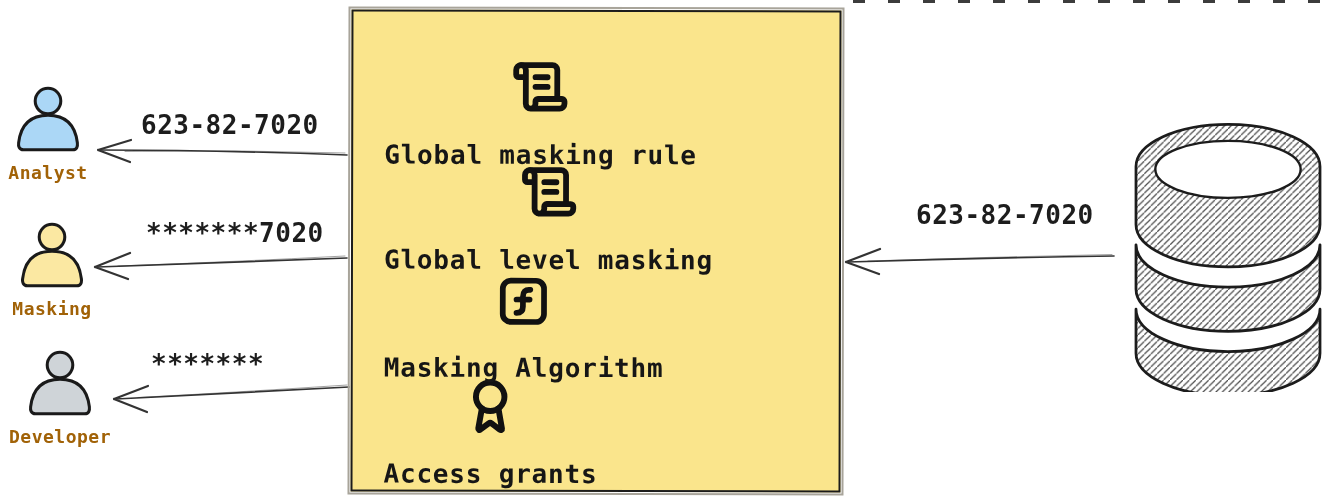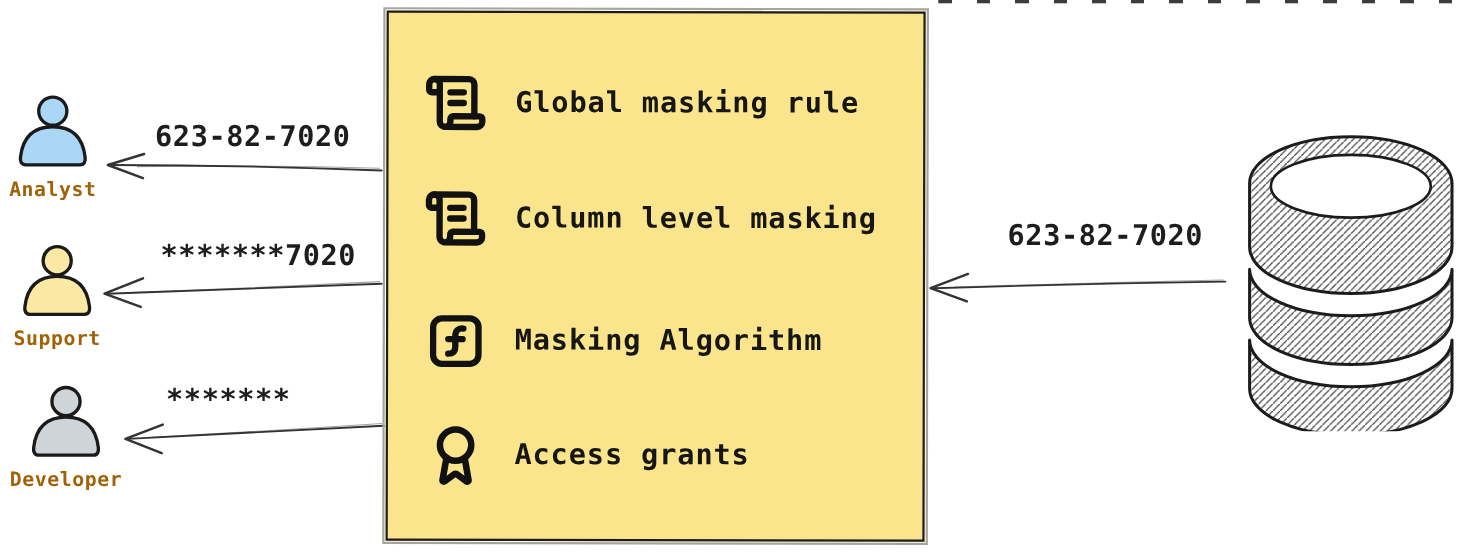--- a/index.html
+++ b/index.html
@@ -43,21 +43,21 @@
   
   .masking-box {
     position:absolute; left:351px; top:10px; width:490px; height:482px;
     background:#FAE58C;
     border:2.5px solid #1c1c1c;
     outline:2px solid #a8a49a;
     outline-offset:1px;
     transform:rotate(0.12deg);
   }
   .box-row {
-    position:absolute; left:31px; height:72px; display:flex; align-items:center; gap:24px;
+    position:absolute; left:31px; height:72px; display:flex; align-items:center; gap:24px;flex-direction:column;
   }
   .box-row-0 { top:46px; }
   .box-row-1 { top:151px; }
   .box-row-2 { top:262px; }
   .box-row-3 { top:366px; }
   .row-icon { width:60px; display:flex; justify-content:center; align-items:center; }
   .row-label {
     font-size:26px; font-weight:600; color:#161616;
     letter-spacing:0.8px; white-space:nowrap;
   }
@@ -78,21 +78,21 @@
       <path d="M12,67 C7.5,67 6.5,63 7,59.5 C9,43 17,30.5 38,30.5 C59,30.5 67,43 69,59.5 C69.5,63.5 68.5,67 64,67 Z" stroke="#1a1a1a" stroke-width="3.2" stroke-linejoin="round" fill="#ABD7F6"></path>
     </svg>
     <div class="persona-label">Analyst</div>
   </div>
 
   <div class="persona persona-support">
     <svg width="72" height="67" viewBox="0 0 76 70">
       <circle cx="38" cy="15.5" r="13.5" stroke="#1a1a1a" stroke-width="3.2" fill="#FBE8A2"></circle>
       <path d="M12,67 C7.5,67 6.5,63 7,59.5 C9,43 17,30.5 38,30.5 C59,30.5 67,43 69,59.5 C69.5,63.5 68.5,67 64,67 Z" stroke="#1a1a1a" stroke-width="3.2" stroke-linejoin="round" fill="#FBE8A2"></path>
     </svg>
-    <div class="persona-label">Support</div>
+    <div class="persona-label">Masking</div>
   </div>
 
   <div class="persona persona-developer">
     <svg width="72" height="67" viewBox="0 0 76 70">
       <circle cx="38" cy="15.5" r="13.5" stroke="#1a1a1a" stroke-width="3.2" fill="#CFD4D8"></circle>
       <path d="M12,67 C7.5,67 6.5,63 7,59.5 C9,43 17,30.5 38,30.5 C59,30.5 67,43 69,59.5 C69.5,63.5 68.5,67 64,67 Z" stroke="#1a1a1a" stroke-width="3.2" stroke-linejoin="round" fill="#CFD4D8"></path>
     </svg>
     <div class="persona-label">Developer</div>
   </div>
 
@@ -146,21 +146,21 @@
 
     <div class="box-row box-row-1">
       <span class="row-icon">
         <svg width="58" height="58" viewBox="0 0 24 24" fill="none" stroke="#111" stroke-width="2.4" stroke-linecap="round" stroke-linejoin="round">
           <path d="M15 12h-5"></path>
             <path d="M15 8h-5"></path>
           <path d="M19 17V5a2 2 0 0 0-2-2H4"></path>
           <path d="M8 21h12a2 2 0 0 0 2-2v-1a1 1 0 0 0-1-1H11a1 1 0 0 0-1 1v1a2 2 0 1 1-4 0V5a2 2 0 1 0-4 0v2a1 1 0 0 0 1 1h3"></path>
         </svg>
       </span>
-      <span class="row-label">Column level masking</span>
+      <span class="row-label">Global level masking</span>
     </div>
 
     <div class="box-row box-row-3">
       <span class="row-icon">
         <svg width="57" height="57" viewBox="0 0 24 24" fill="none" stroke="#111" stroke-width="2.5" stroke-linecap="round" stroke-linejoin="round">
           <path d="m15.477 12.89 1.515 8.526a.5.5 0 0 1-.81.47l-3.58-2.687a1 1 0 0 0-1.197 0l-3.586 2.686a.5.5 0 0 1-.81-.469l1.514-8.526"></path>
           <circle cx="12" cy="8" r="6"></circle>
         </svg>
       </span>
       <span class="row-label">Access grants</span>

